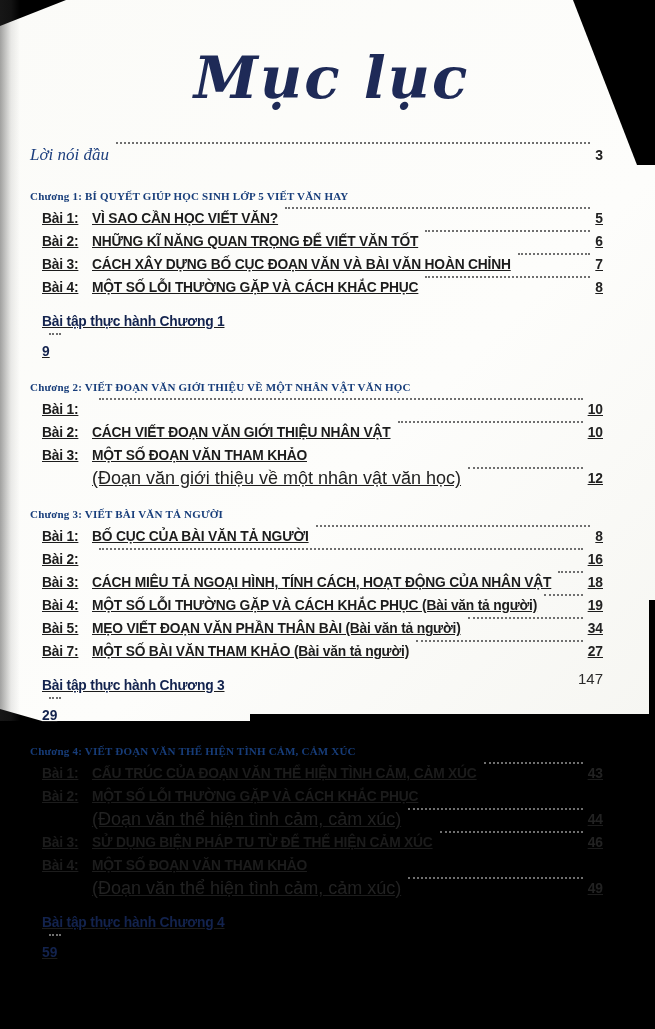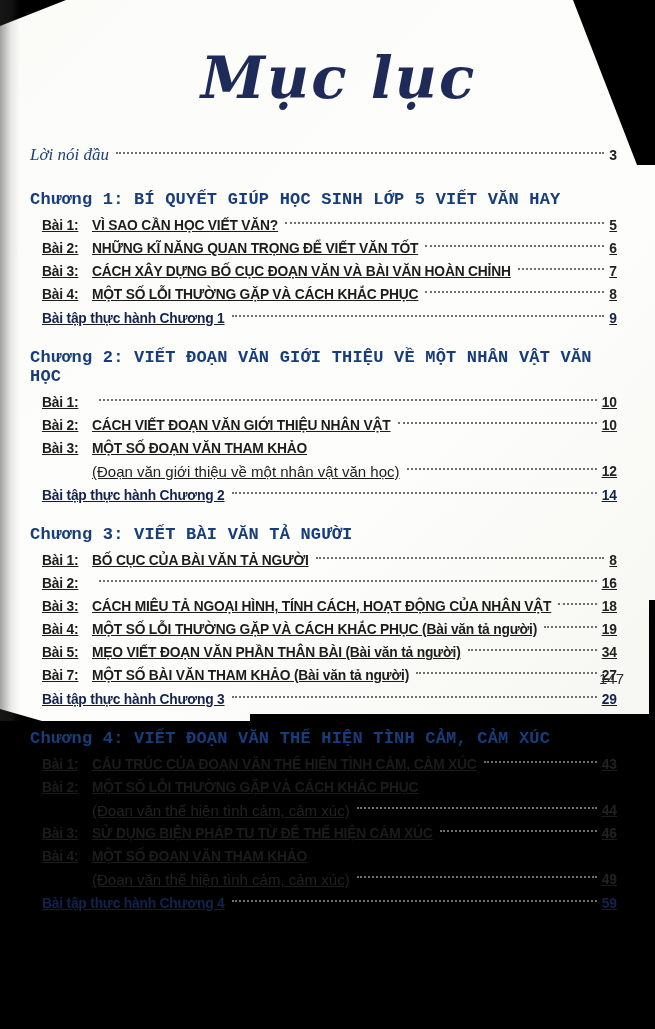--- a/index.html
+++ b/index.html
@@ -7,64 +7,64 @@
     width:655px; height:1029px;
     background:#000;
     overflow:hidden;
     font-family:"Liberation Sans", sans-serif;
   }
   .page {
     position:relative;
     width:655px; height:721px;
     box-sizing:border-box;
     background:linear-gradient(135deg,#fbfbf8 0%, #fdfdfb 60%, #f6f6f2 100%);
-    padding:30px 38px 0 30px;
+    padding:30px 52px 0 30px;
   }
   .title {
     font-family:"DejaVu Serif", serif;
     font-style:italic;
     font-weight:bold;
     font-size:58px;
     color:#1e2a57;
     text-align:center;
     margin:14px 0 0 30px;
     letter-spacing:2px;
   }
   .toc { margin-top:30px; font-size:13.8px; color:#1c1c1c; }
-  .row { display:flex; align-items:center; line-height:23px; }
+  .row { display:flex; align-items:flex-start; line-height:23px; }
   .lbl { flex:none; width:50px; font-weight:bold; letter-spacing:-0.2px; }
   .txt { font-weight:bold; letter-spacing:-0.2px; white-space:nowrap; }
   .leader { flex:1; border-bottom:2px dotted #6f6f6f; margin:0 5px 5px 7px; min-width:12px; }
   .pg { flex:none; font-weight:bold; color:#222; }
   .preface {
     font-family:"Liberation Serif", serif;
     font-style:italic;
     font-size:17px;
     color:#1d3f7e;
     line-height:26px;
   }
   .preface .pg { font-family:"Liberation Sans", sans-serif; font-style:normal; font-size:14px; }
   .chapter { margin-top:18px; }
   .chapter.first { margin-top:22px; }
   .chap {
-    font-family:Liberation Mono, monospace;
-    font-size:17px;
+    font-family:Liberation Serif, serif;
+    font-size:11px;
     font-weight:bold;
     color:#173d7a;
     margin:16px 0 5px 0;
     letter-spacing:0.2px;
   }
   .item, .footer-row { margin-left:12px;text-decoration:underline; }
   .subrow { padding-left:50px; }
-  .subtxt { font-weight:normal; font-size:15px; color:#222; }
-  .footer-row { margin-top:1px; }
+  .subtxt { font-weight:normal; font-size:18px; color:#222; }
+  .footer-row { margin-top:11px;flex-direction:column; }
   .footer-row .txt, .footer-row .pg { color:#13234e; }
   .folio {
     position:absolute;
-    right:31px; bottom:34px;
+    right:52px; bottom:34px;
     font-size:15px; color:#2b2b2b;
   }
   
   .art { position:absolute; pointer-events:none; background:#000; }
   .art-top-left { top:0; left:0; width:66px; height:26px; clip-path:polygon(0 0, 100% 0, 0 100%); }
   .art-top-right { top:0; right:0; width:100px; height:165px; clip-path:polygon(18% 0, 100% 0, 100% 100%, 82% 100%); }
   .art-right-strip { top:600px; right:0; bottom:0; width:6px; }
   .art-bottom { bottom:0; left:250px; right:0; height:7px; }
   .art-bottom-left { bottom:0; left:0; width:42px; height:12px; clip-path:polygon(0 0, 100% 100%, 0 100%); }
   .art-left-shadow {
@@ -135,25 +135,20 @@
       </div>
       <div class="row item">
         <span class="lbl">Bài 3:</span>
         <span class="txt">MỘT SỐ ĐOẠN VĂN THAM KHẢO</span>
       </div>
       <div class="row item subrow">
         <span class="subtxt">(Đoạn văn giới thiệu về một nhân vật văn học)</span>
         <span class="leader"></span>
         <span class="pg">12</span>
       </div>
-      <div class="row footer-row">
-        <span class="txt">Bài tập thực hành Chương 2</span>
-        <span class="leader"></span>
-        <span class="pg">14</span>
-      </div>
     </section>
 
     <section class="chapter">
       <h2 class="chap">Chương 3: VIẾT BÀI VĂN TẢ NGƯỜI</h2>
       <div class="row item">
         <span class="lbl">Bài 1:</span>
         <span class="txt">BỐ CỤC CỦA BÀI VĂN TẢ NGƯỜI</span>
         <span class="leader"></span>
         <span class="pg">8</span>
       </div>

